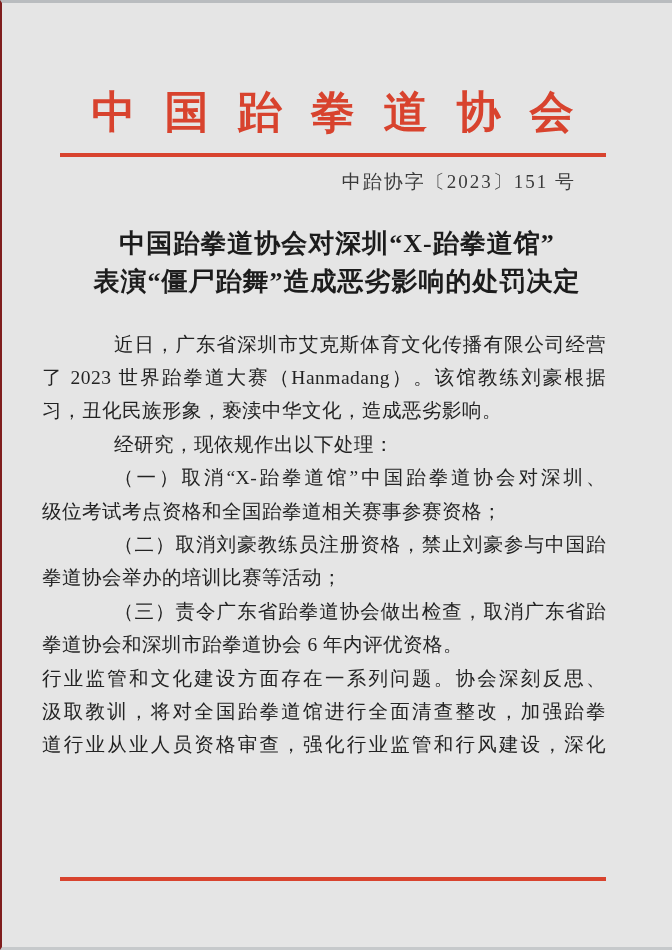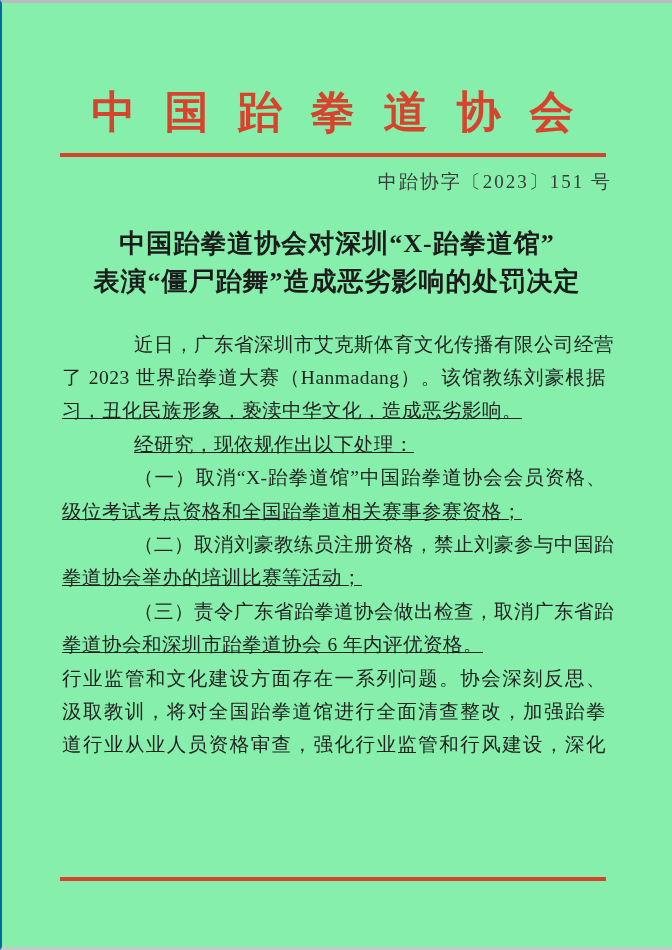--- a/index.html
+++ b/index.html
@@ -9,24 +9,24 @@
   * { margin: 0; padding: 0; box-sizing: border-box; }
   html, body {
     width: 672px;
     background: #ffffff;
     font-family: "Liberation Serif", "DejaVu Serif", serif;
   }
   .scan-page {
     position: relative;
     width: 672px;
     height: 950px;
-    background: #86efac;
+    background: #e5e5e5;
     border-top: 3px solid #b9bcbf;
     border-bottom: 3px solid #c6c9cb;
-    border-left: 2px solid #0369a1;
+    border-left: 2px solid #7f1d1d;
     overflow: hidden;
   }
   
   .org-header {
     margin-top: 85px;
     text-align: center;
     color: var(--red);
     font-size: 44px;
     font-weight: 600;
     letter-spacing: 9px;
@@ -45,54 +45,53 @@
   }
   .rule-bottom {
     height: 2px;
     border-top: 1px solid var(--red);
     border-bottom: 3px solid var(--red);
   }
   
   .doc-number {
     margin-top: 12px;
     text-align: right;
-    padding-right: 60px;
+    padding-right: 96px;
     font-size: 19px;
     letter-spacing: 2px;
     color: #3a3a3a;
   }
   
   .doc-title {
     margin-top: 30px;
     text-align: center;
     font-size: 26px;
     font-weight: bold;
     color: #1c1c1c;
     letter-spacing: 1px;
     line-height: 38px;
   }
   
   .doc-body {
     margin-top: 27px;
-    padding-left: 60px;
+    padding-left: 40px;
     padding-right: 66px;
     font-size: 19.5px;
     color: var(--ink);
     letter-spacing: 0.5px;
   }
   .body-line {
     line-height: 33.4px;
     text-align: justify;
     text-align-last: justify;
     white-space: nowrap;
   }
   .body-line.indent { text-indent: 72px; }
   .body-line.para-end {
     text-align-last: left;
-    text-decoration: underline;
   }
   .footer-rule-wrap {
     position: absolute;
     left: 0;
     top: 874px;
     width: 672px;
   }
 </style>
 </head>
 <body>
@@ -108,21 +107,21 @@
   <div class="doc-title">
     <div>中国跆拳道协会对深圳“X-跆拳道馆”</div>
     <div>表演“僵尸跆舞”造成恶劣影响的处罚决定</div>
   </div>
 
   <div class="doc-body">
       <div class="body-line indent">近日，广东省深圳市艾克斯体育文化传播有限公司经营</div>
       <div class="body-line">了 2023 世界跆拳道大赛（Hanmadang）。该馆教练刘豪根据</div>
       <div class="body-line para-end">习，丑化民族形象，亵渎中华文化，造成恶劣影响。</div>
       <div class="body-line indent para-end">经研究，现依规作出以下处理：</div>
-      <div class="body-line indent">（一）取消“X-跆拳道馆”中国跆拳道协会会员资格、</div>
+      <div class="body-line indent">（一）取消“X-跆拳道馆”中国跆拳道协会对深圳、</div>
       <div class="body-line para-end">级位考试考点资格和全国跆拳道相关赛事参赛资格；</div>
       <div class="body-line indent">（二）取消刘豪教练员注册资格，禁止刘豪参与中国跆</div>
       <div class="body-line para-end">拳道协会举办的培训比赛等活动；</div>
       <div class="body-line indent">（三）责令广东省跆拳道协会做出检查，取消广东省跆</div>
       <div class="body-line para-end">拳道协会和深圳市跆拳道协会 6 年内评优资格。</div>
       <div class="body-line">行业监管和文化建设方面存在一系列问题。协会深刻反思、</div>
       <div class="body-line">汲取教训，将对全国跆拳道馆进行全面清查整改，加强跆拳</div>
       <div class="body-line">道行业从业人员资格审查，强化行业监管和行风建设，深化</div>
     </div>
 

